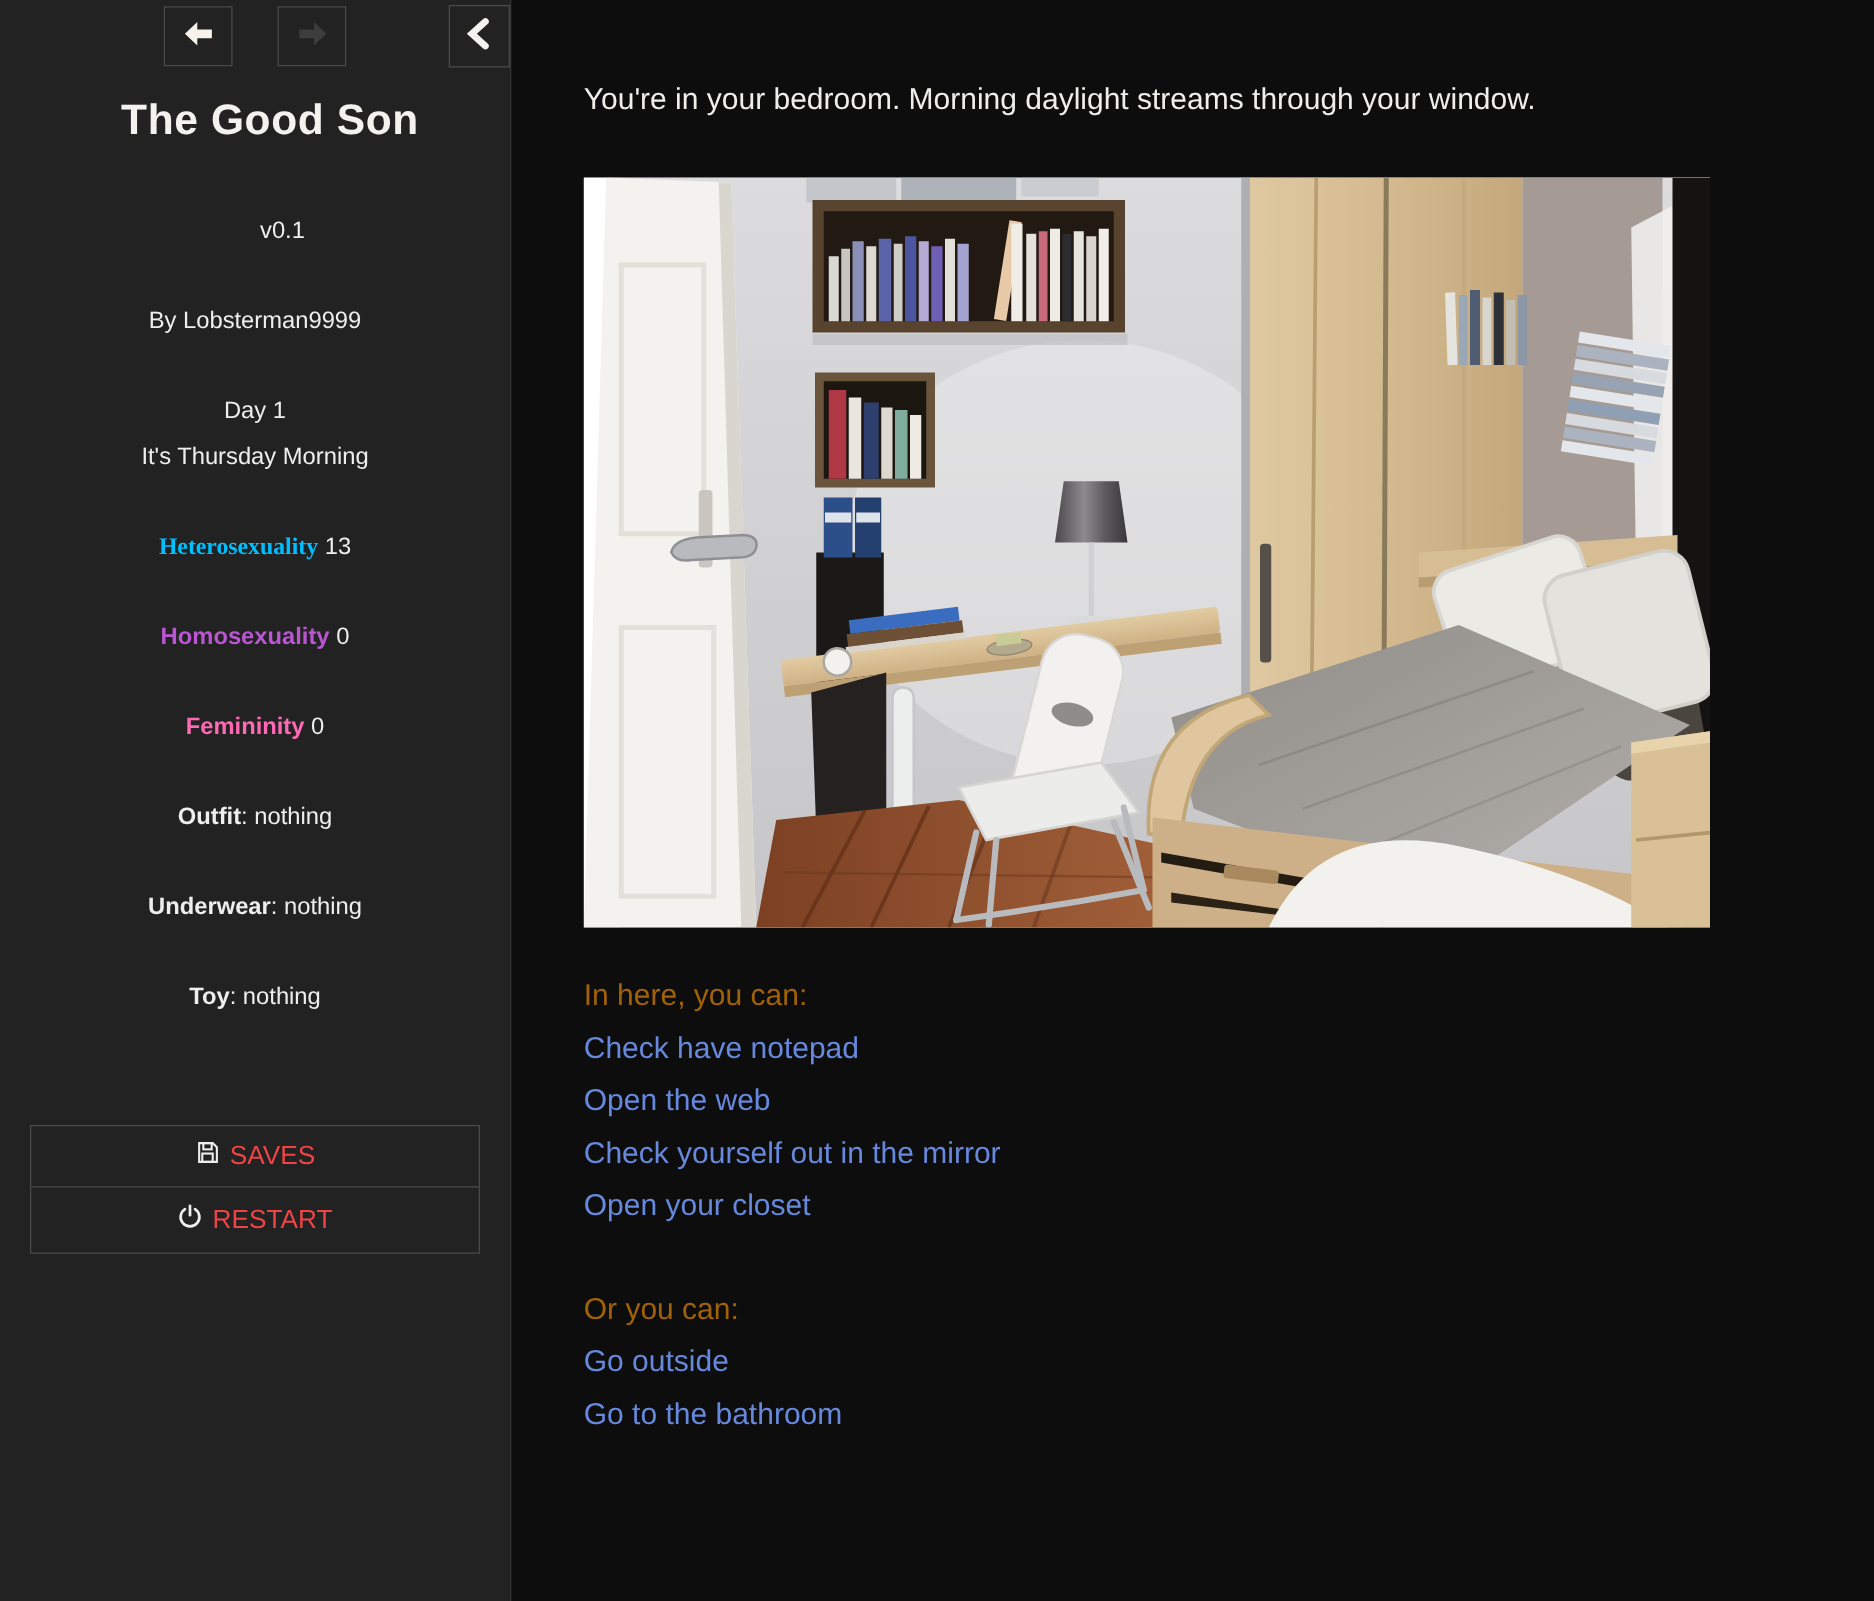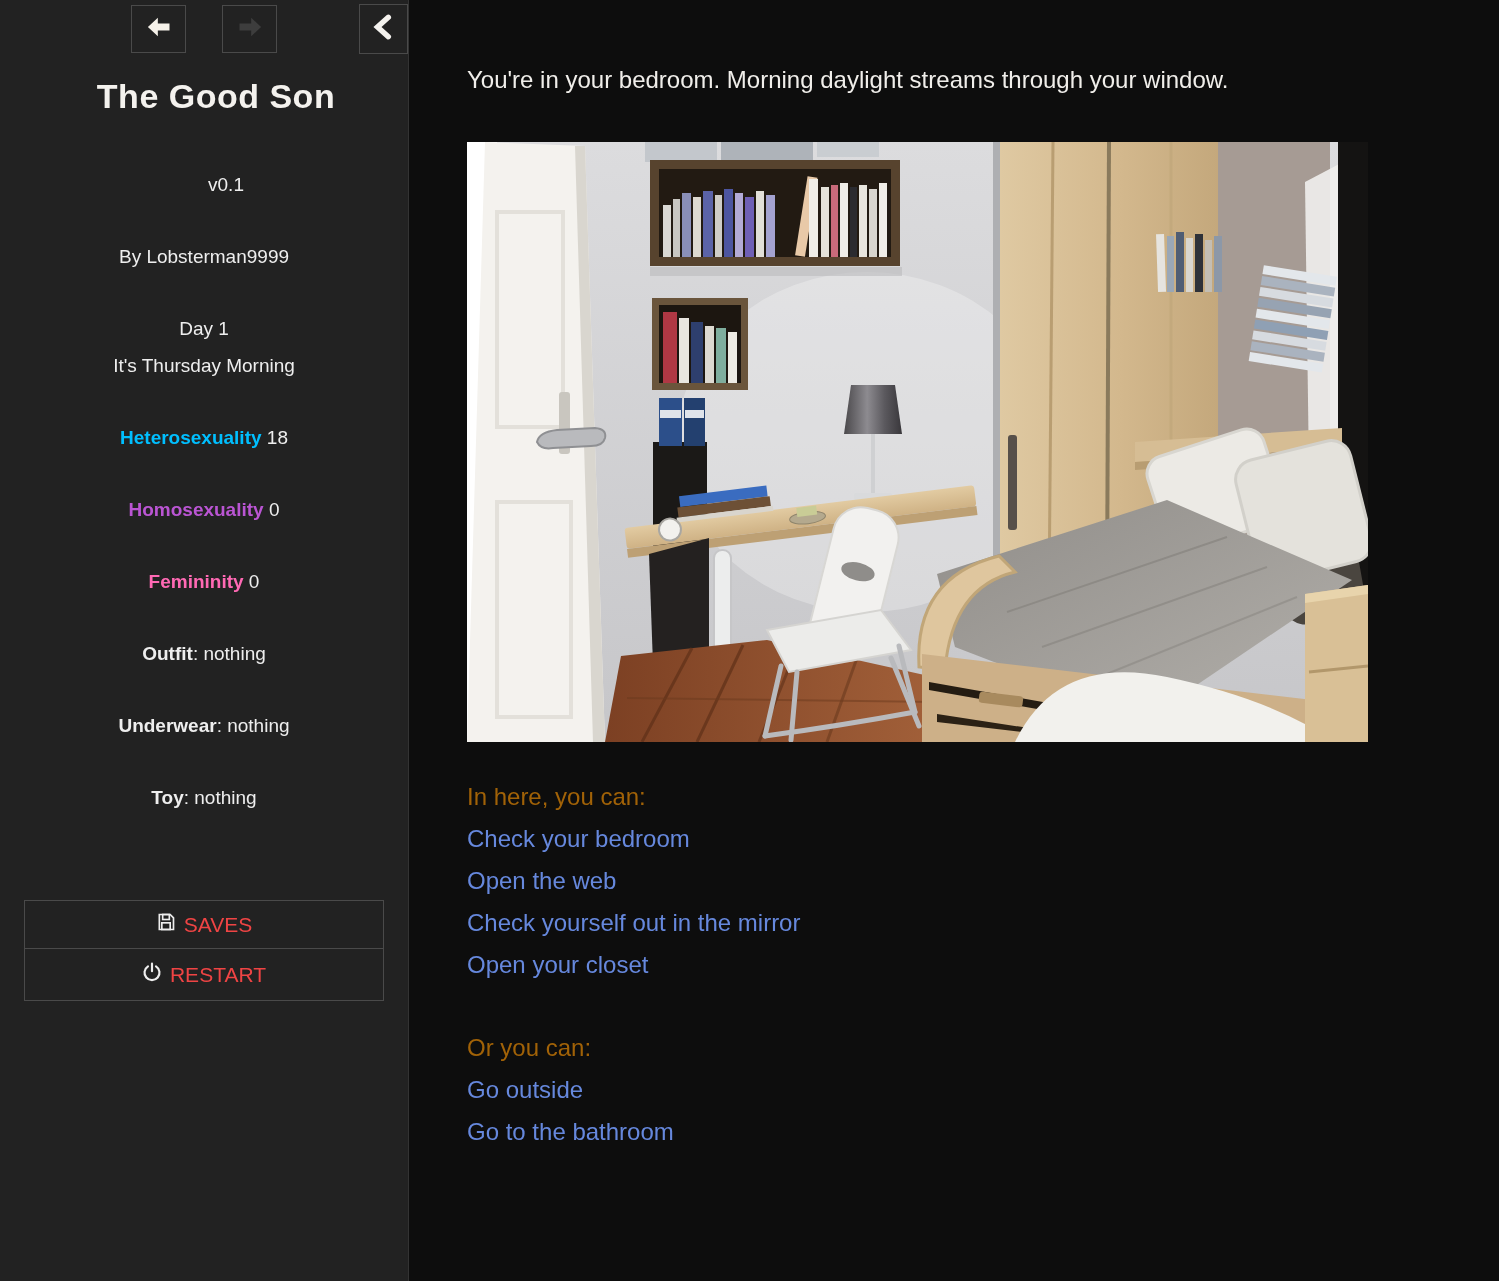--- a/index.html
+++ b/index.html
@@ -37,21 +37,21 @@
     cursor:pointer;
   }
   .hist-btn.disabled{cursor:default;}
   #story-title{
     font-size:34px;font-weight:bold;color:#f4f2ee;
     margin:24px 0 0;letter-spacing:.5px;padding-left:24px;
   }
   #story-caption{font-size:19px;color:#eee;}
   #story-caption p{margin:35px 0 0;line-height:37px;}
   #story-caption p.first{margin-top:50px;margin-left:44px;}
-  .stat-hetero{font-weight:bold;}
+  .stat-hetero{font-weight:bold;font-family:Liberation Serif, serif;}
   .stat-homo{font-weight:bold;}
   .stat-fem{font-weight:bold;}
   .menu{margin:84px 24px 0;}
   .menu-btn{
     display:flex;align-items:center;justify-content:center;gap:8px;
     width:100%;box-sizing:border-box;
     background:#222;border:1px solid #4a4a4a;
     color:#ef4444;font-size:21px;
     padding:11px 0;cursor:pointer;
     font-family:"Liberation Sans","DejaVu Sans",sans-serif;
@@ -109,21 +109,21 @@
   <h1 id="story-title">The Good Son</h1>
 
   <div id="story-caption">
     <p class="first">v0.1</p>
     <p>By Lobsterman9999</p>
     <p><span>Day 1</span><br>
       <span>It's Thursday Morning</span></p>
 
     <p>
       <span class="stat-hetero" style="color:#00bfff;">Heterosexuality</span>
-      <span>18</span>
+      <span>13</span>
     </p>
     <p>
       <span class="stat-homo" style="color:#ba55d3;">Homosexuality</span>
       <span>0</span>
     </p>
     <p>
       <span class="stat-fem" style="color:#ff69b4;">Femininity</span>
       <span>0</span>
     </p>
 
@@ -347,21 +347,21 @@
         <path d="M432 504 L448 570"></path>
         <path d="M298 594 Q372 584 448 570"></path>
         <path d="M330 530 L324 598"></path>
         <path d="M424 516 L452 584"></path>
       </g>
     </svg>
   </div>
 
   <div class="actions">
     <div class="line lbl">In here, you can:</div>
-    <div class="line"><a class="link">Check your bedroom</a></div>
+    <div class="line"><a class="link">Check have notepad</a></div>
     <div class="line"><a class="link">Open the web</a></div>
     <div class="line"><a class="link">Check yourself out in the mirror</a></div>
     <div class="line"><a class="link">Open your closet</a></div>
     <div class="spacer"></div>
     <div class="line lbl">Or you can:</div>
     <div class="line"><a class="link">Go outside</a></div>
     <div class="line"><a class="link">Go to the bathroom</a></div>
   </div>
 </div>
 

